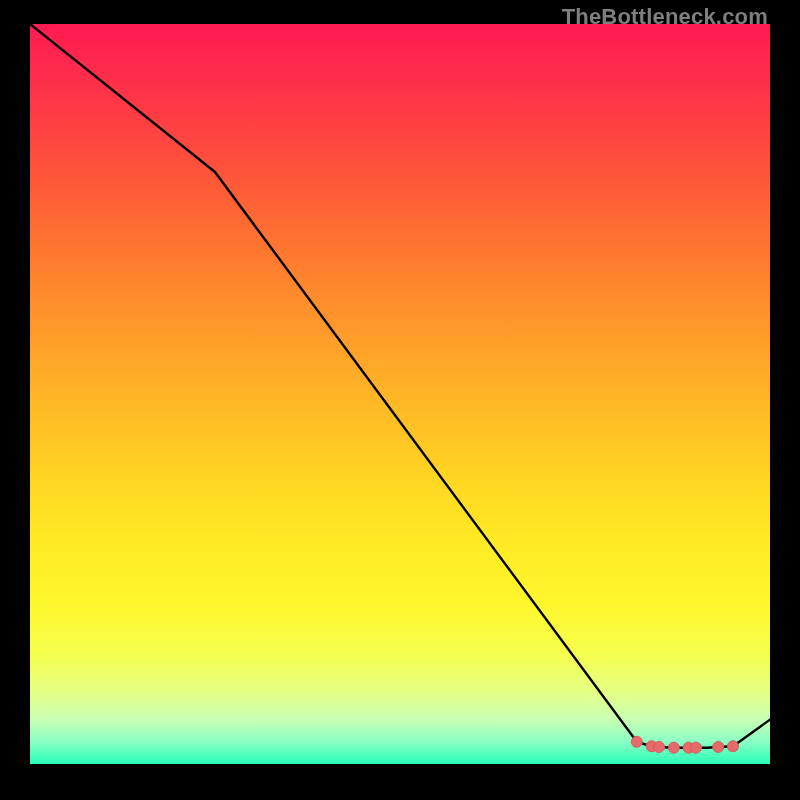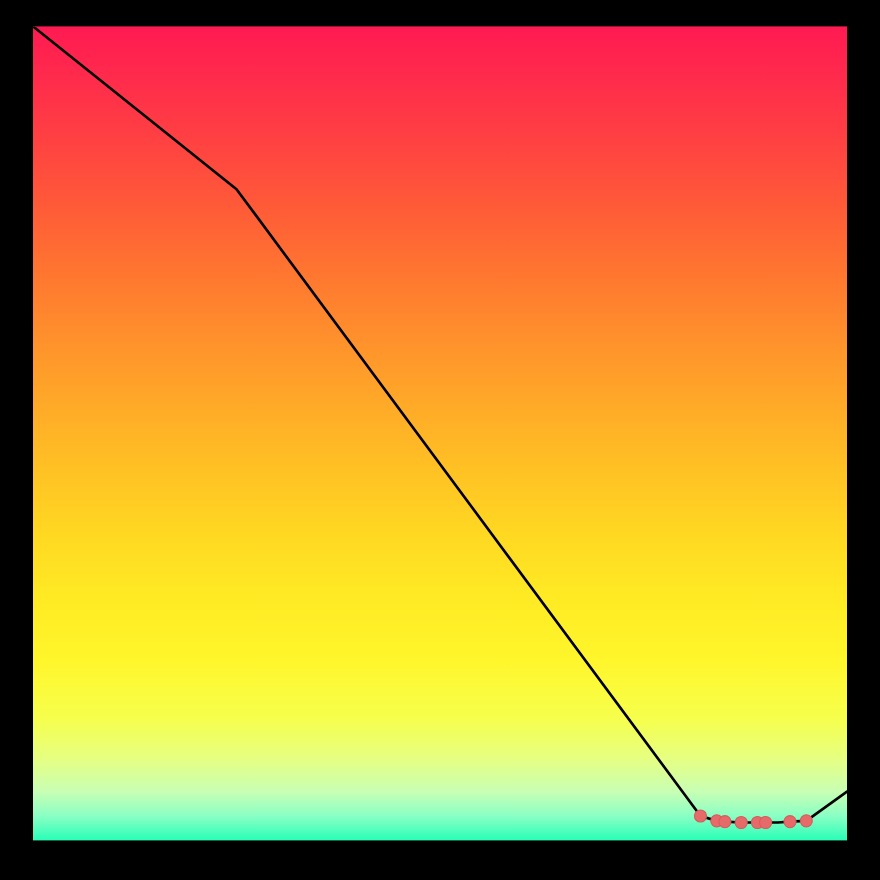--- a/index.html
+++ b/index.html
@@ -57,20 +57,21 @@
     position: absolute;
     left: 0;
     top: 0;
   }
 </style>
 </head>
 <body>
 
 <div class="frame">
 
+  <div class="watermark">TheBottleneck.com</div>
 
   <div class="plot-area">
     <svg class="overlay" width="740" height="740" viewBox="0 0 740 740">
       <g>
         <path id="curve-path" fill="none" stroke-width="2.4" stroke-linejoin="round" stroke-linecap="round" d="M0.00,0.00L185.00,148.00L606.80,717.80L621.60,722.24L629.00,722.98L643.80,723.72L658.60,723.72L666.00,723.72L677.10,723.72L688.20,722.98L703.00,722.24L740.00,695.60" stroke="#000000"></path>
       </g>
       <g id="markers">
           <circle cx="606.80" cy="717.80" r="5.5" fill="#e76a6a" stroke="#d85a5a" stroke-width="1"></circle>
           <circle cx="621.60" cy="722.24" r="5.5" fill="#e76a6a" stroke="#d85a5a" stroke-width="1"></circle>
           <circle cx="629.00" cy="722.98" r="5.5" fill="#e76a6a" stroke="#d85a5a" stroke-width="1"></circle>

